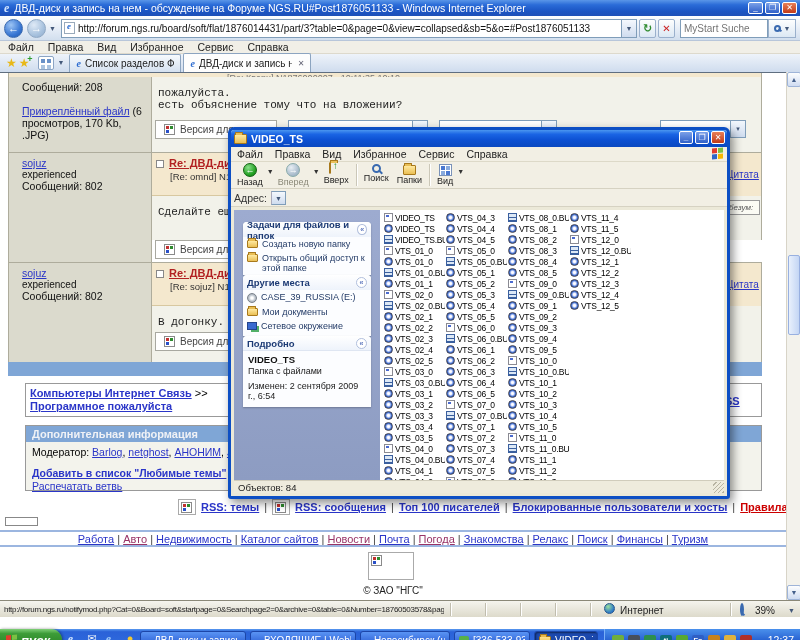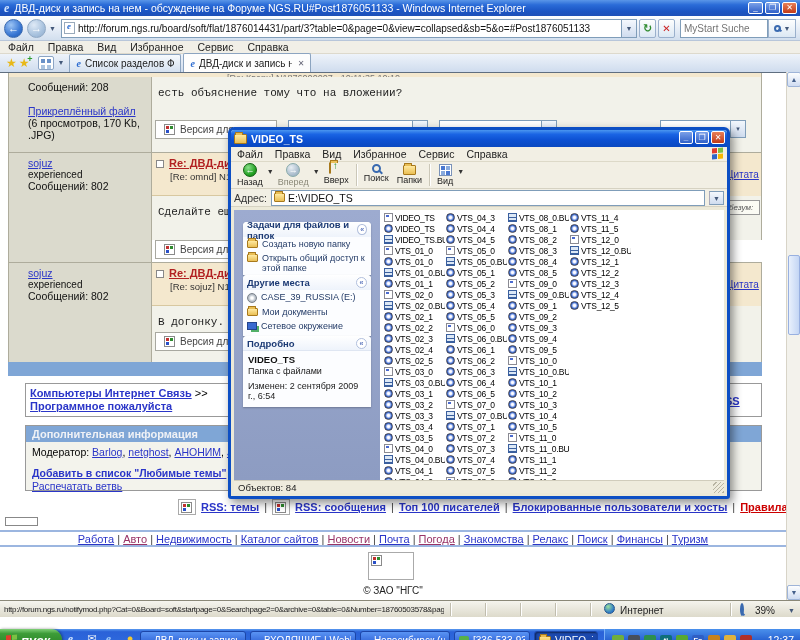--- a/index.html
+++ b/index.html
@@ -40,21 +40,21 @@
   .starplus::after{content:"+";position:absolute;right:-3px;top:-2px;color:#2e9e2e;font-size:9px;font-weight:bold}
   .qtabs{width:16px;height:14px;margin:0 1px 2px 4px;border:1px solid #8ba4c4;border-radius:2px;background:#fff;position:relative;cursor:pointer}
   .qtabs::before{content:"";position:absolute;left:2px;top:2px;width:4px;height:4px;background:#6a92c8;box-shadow:6px 0 0 #6a92c8,0 6px 0 #aac4e0,6px 6px 0 #aac4e0}
   .tab{height:18px;display:flex;align-items:center;gap:4px;padding:0 6px;border:1px solid #8ca4c0;border-bottom:none;border-radius:2px 2px 0 0;background:linear-gradient(#f6fafd,#d5e1f0);font-size:10px;color:#222;margin-left:2px;white-space:nowrap;overflow:hidden;cursor:pointer}
   .tab.active{background:#fdfdfd;height:19px}
   .tab .ie-e{font-size:10px;color:#2a6ad0;margin:0}
   .tabx{color:#667;font-size:8px;margin-left:2px;cursor:pointer}
 
   
   #content{left:0;top:73px;width:786px;height:527px;background:#fff;overflow:hidden}
-  .postleft{background:#dbdacd;border-right:1px solid #aeac9c;border-left:1px solid #aeac9c;padding:4px 4px 0 19px;font-size:10.5px;color:#111}
+  .postleft{background:#dbdacd;border-right:1px solid #aeac9c;border-left:1px solid #aeac9c;padding:4px 4px 0 13px;font-size:10.5px;color:#111}
   .postbody{background:#f2f2ea;font-family:"Liberation Mono","DejaVu Sans Mono",monospace;font-size:11px;color:#222;padding:10px 0 0 6px;border-right:1px solid #aeac9c}
   .hdrrow{background:#f4e8ce;border-bottom:1px solid #d8c8a0;padding:4px 0 0 4px;border-right:1px solid #aeac9c}
   .ptitle{color:#b22222;font-weight:bold;font-size:11px;text-decoration:underline;cursor:pointer}
   .pref{font-size:9.5px;color:#333;margin-top:2px}
   .chk{display:inline-block;width:8px;height:8px;border:1px solid #888;background:#fff;margin-right:5px;vertical-align:middle;cursor:pointer}
   .quotecell{background:#f4e8ce;border-left:1px solid #d8c8a0;border-right:1px solid #aeac9c;padding-top:16px;text-align:center;font-size:10px}
   .pbtn{display:inline-flex;align-items:center;gap:5px;background:#fff;border:1px solid #a8a8a0;height:19px;padding:0 8px;font-size:10px;color:#444;font-family:"Liberation Sans",sans-serif;cursor:pointer}
   .bimg{display:inline-block;width:11px;height:11px;background:#fff;border:1px solid #8a8a8a;position:relative;flex:none}
   .bimg::before{content:"";position:absolute;left:1px;top:1px;width:3px;height:3px;background:#c23030;box-shadow:4px 0 0 #2e8b2e}
   .bimg::after{content:"";position:absolute;left:1px;top:5px;width:3px;height:3px;background:#2a50c8}
@@ -204,20 +204,21 @@
 
     <div class="abs" style="left:8px;top:0;width:754px;height:4px;background:#f4e8ce;border-left:1px solid #aeac9c;border-right:1px solid #aeac9c;overflow:hidden">
       <span style="position:absolute;left:218px;top:0;font-size:9px;color:#777">[Re: Кварц] N1876000007 - 10:11:35 10:10</span>
     </div>
 
     <div class="abs postleft" style="left:8px;top:4px;width:144px;height:75px">
       <div>Сообщений: 208</div>
       <div style="margin-top:12px;line-height:12px"><span class="lnk">Прикреплённый файл</span> <span>(6 просмотров, 170 Kb, .JPG)</span></div>
     </div>
     <div class="abs postbody" style="left:152px;top:4px;width:610px;height:75px">
+      <div>пожалуйста.</div>
       <div>есть объяснение тому что на вложении?</div>
     </div>
     <div class="abs" style="left:155px;top:47px;white-space:nowrap">
       <span class="pbtn">
           <span class="bimg"></span>
           <span>Версия для печати</span>
         </span>
       <span class="fsel" style="width:140px"></span>
       <span class="fsel" style="width:118px"></span>
       <span style="font-size:10px;color:#333;margin-left:8px">Пожаловаться на</span>
@@ -382,24 +383,20 @@
         </span>
       <span class="tsep"></span>
       <span class="tb">
           <span class="gridico"></span>
           <span>Вид</span>
         </span>
       <span class="tcaret">▼</span>
     </div>
     <div class="xp-addr">
       <span>Адрес:</span>
-      <span class="addrfield">
-        <span class="fold" style="width:11px;height:9px"></span>
-        <span>E:\VIDEO_TS</span>
-      </span>
       <span class="addrdrop">▼</span>
     </div>
     <div class="xp-body">
       <div class="sidepane">
         <div class="panel">
           <div class="panelhdr">
               <span>Задачи для файлов и папок</span>
               <span class="chev">«</span>
             </div>
           <div class="pitem">

